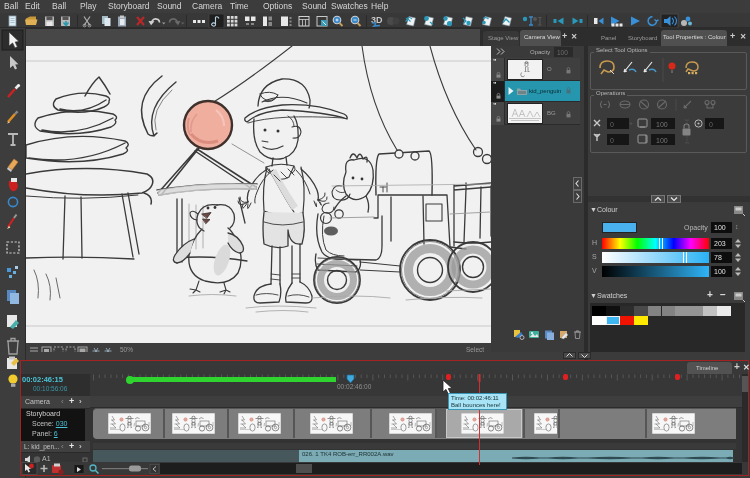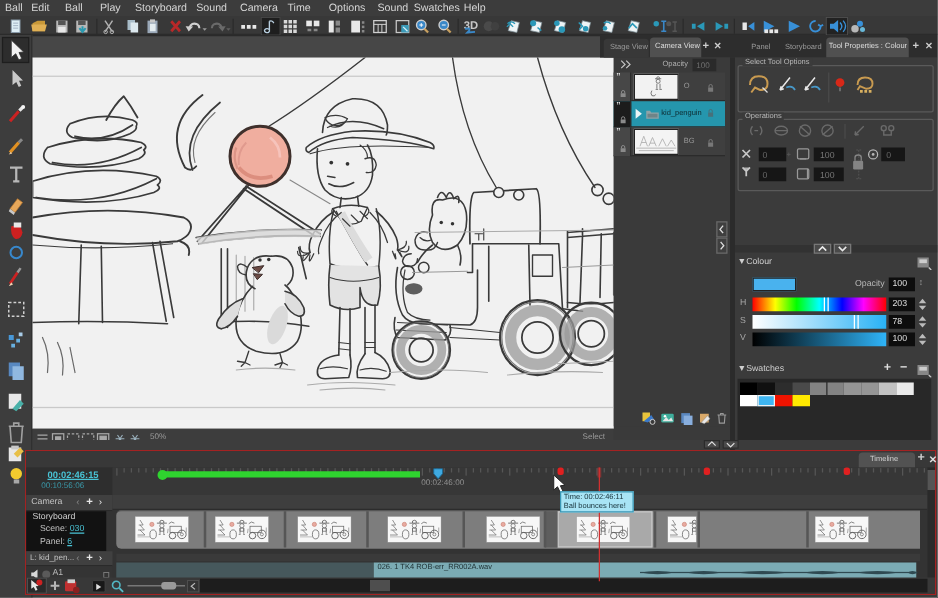--- a/index.html
+++ b/index.html
@@ -635,21 +635,21 @@
 
 <div class="abs" style="left:20px;top:360px;width:729px;height:116px;background:#333;border:1px solid #a42222;box-sizing:border-box;"></div>
 
 <div class="abs" style="left:21px;top:361px;width:727px;height:13px;background:#383838;"></div>
 <div class="abs" style="left:687px;top:362px;width:45px;height:12px;background:#525252;border-radius:3px 3px 0 0;"></div>
 <span class="tx" style="left:696px;top:364.5px;font-size:6px;color:#d0d0d0;">Timeline</span>
 <span class="tx" style="left:734px;top:361px;font-size:10px;color:#cfcfcf;font-weight:bold;">+</span>
 <span class="tx" style="left:743px;top:363px;font-size:8px;color:#e0e0e0;font-weight:bold;">✕</span>
 
 <div class="abs" style="left:21px;top:374px;width:69px;height:22px;background:#2e2e2e;"></div>
-<span class="tx" style="left:38px;top:375px;font-size:7.5px;font-weight:bold;color:#49c4d6;text-decoration:underline;">00:02:46:15</span>
+<span class="tx" style="left:22px;top:375px;font-size:7.5px;font-weight:bold;color:#49c4d6;">00:02:46:15</span>
 <span class="tx" style="left:33px;top:385px;font-size:6.5px;color:#3a96a6;">00:10:56:06</span>
 <div class="abs" style="left:21px;top:396px;width:69px;height:13px;background:#404040;border-bottom:1px solid #2a2a2a;box-sizing:border-box;"></div>
 <span class="tx" style="left:25px;top:398px;font-size:7px;color:#c2c2c2;">Camera</span>
 <span class="tx" style="left:61px;top:397px;font-size:8px;color:#8a8a8a;">‹</span>
       <span class="tx" style="left:69px;top:396px;font-size:9px;color:#e6e6e6;font-weight:bold;">+</span>
       <span class="tx" style="left:79px;top:397px;font-size:8px;color:#e6e6e6;">›</span>
 <div class="abs" style="left:21px;top:409px;width:64px;height:32px;background:#121212;"></div>
 <span class="tx" style="left:26px;top:410px;font-size:7px;color:#d0d0d0;">Storyboard</span>
 <span class="tx" style="left:32px;top:420px;font-size:7px;color:#c2c2c2;">Scene: <span style="color:#49c4d6;text-decoration:underline;">030</span></span>
 <span class="tx" style="left:32px;top:430px;font-size:7px;color:#c2c2c2;">Panel: <span style="color:#49c4d6;text-decoration:underline;">6</span></span>

